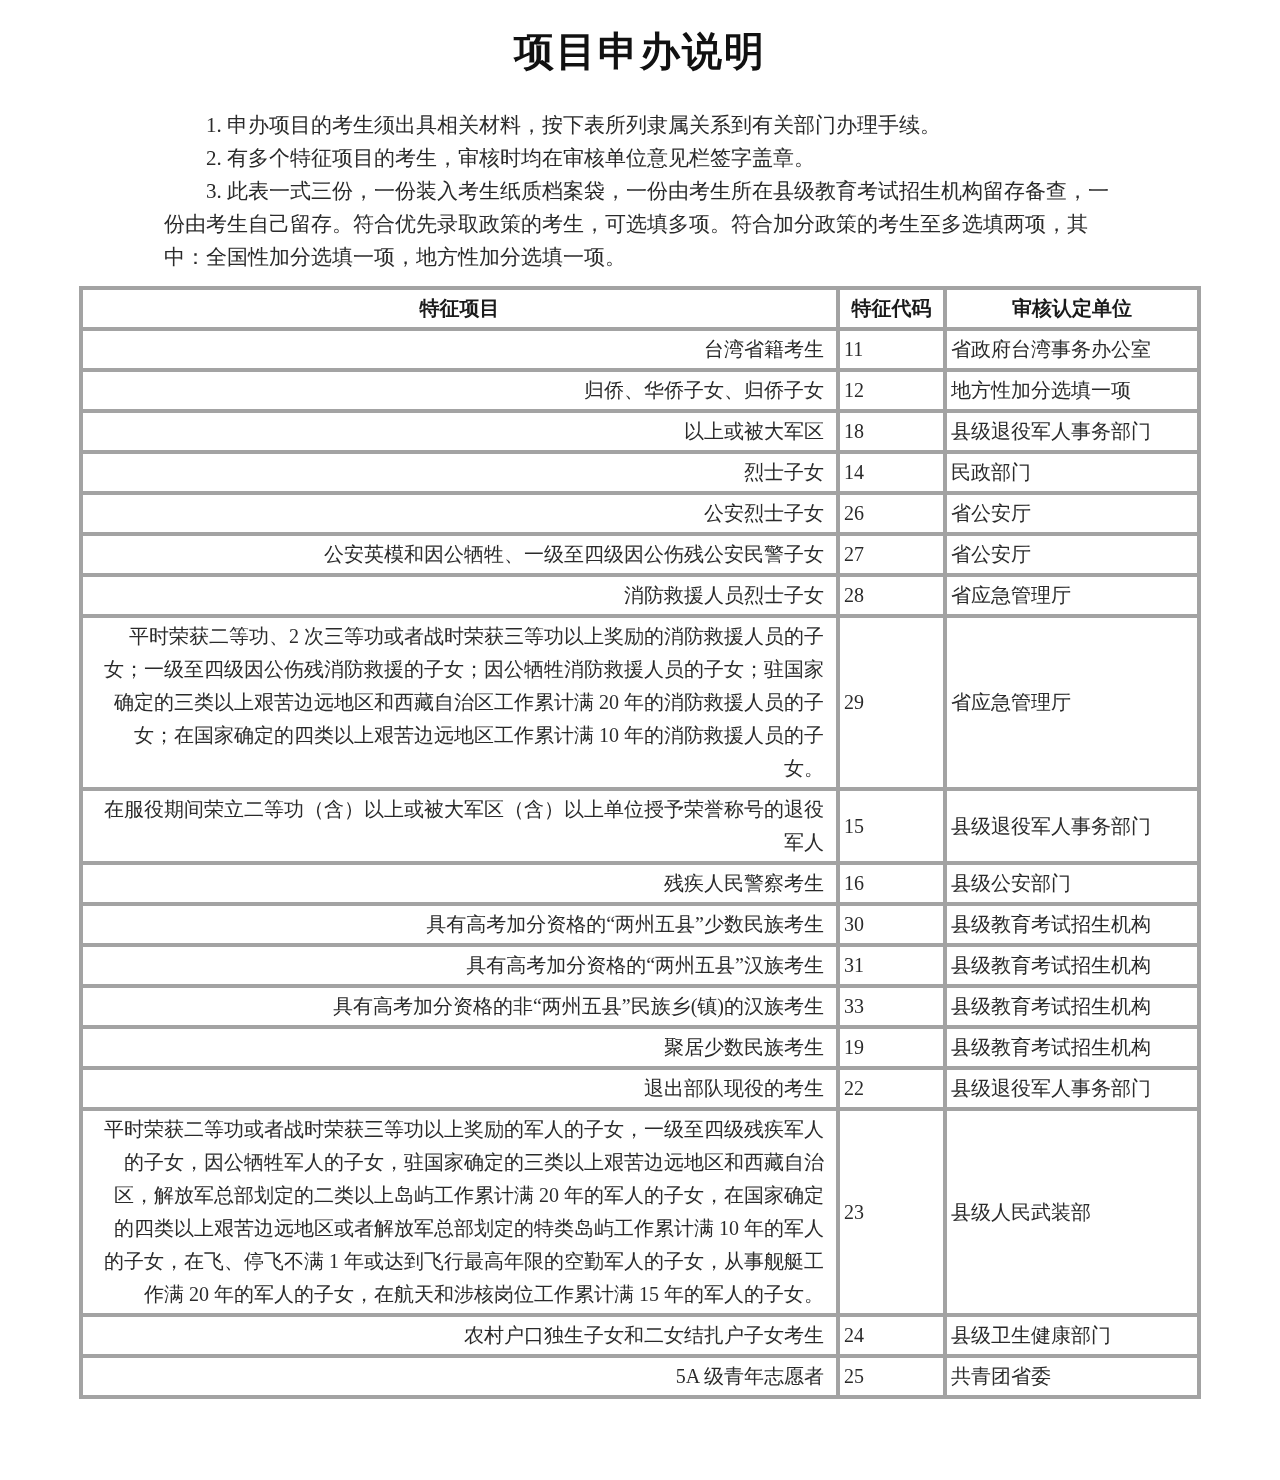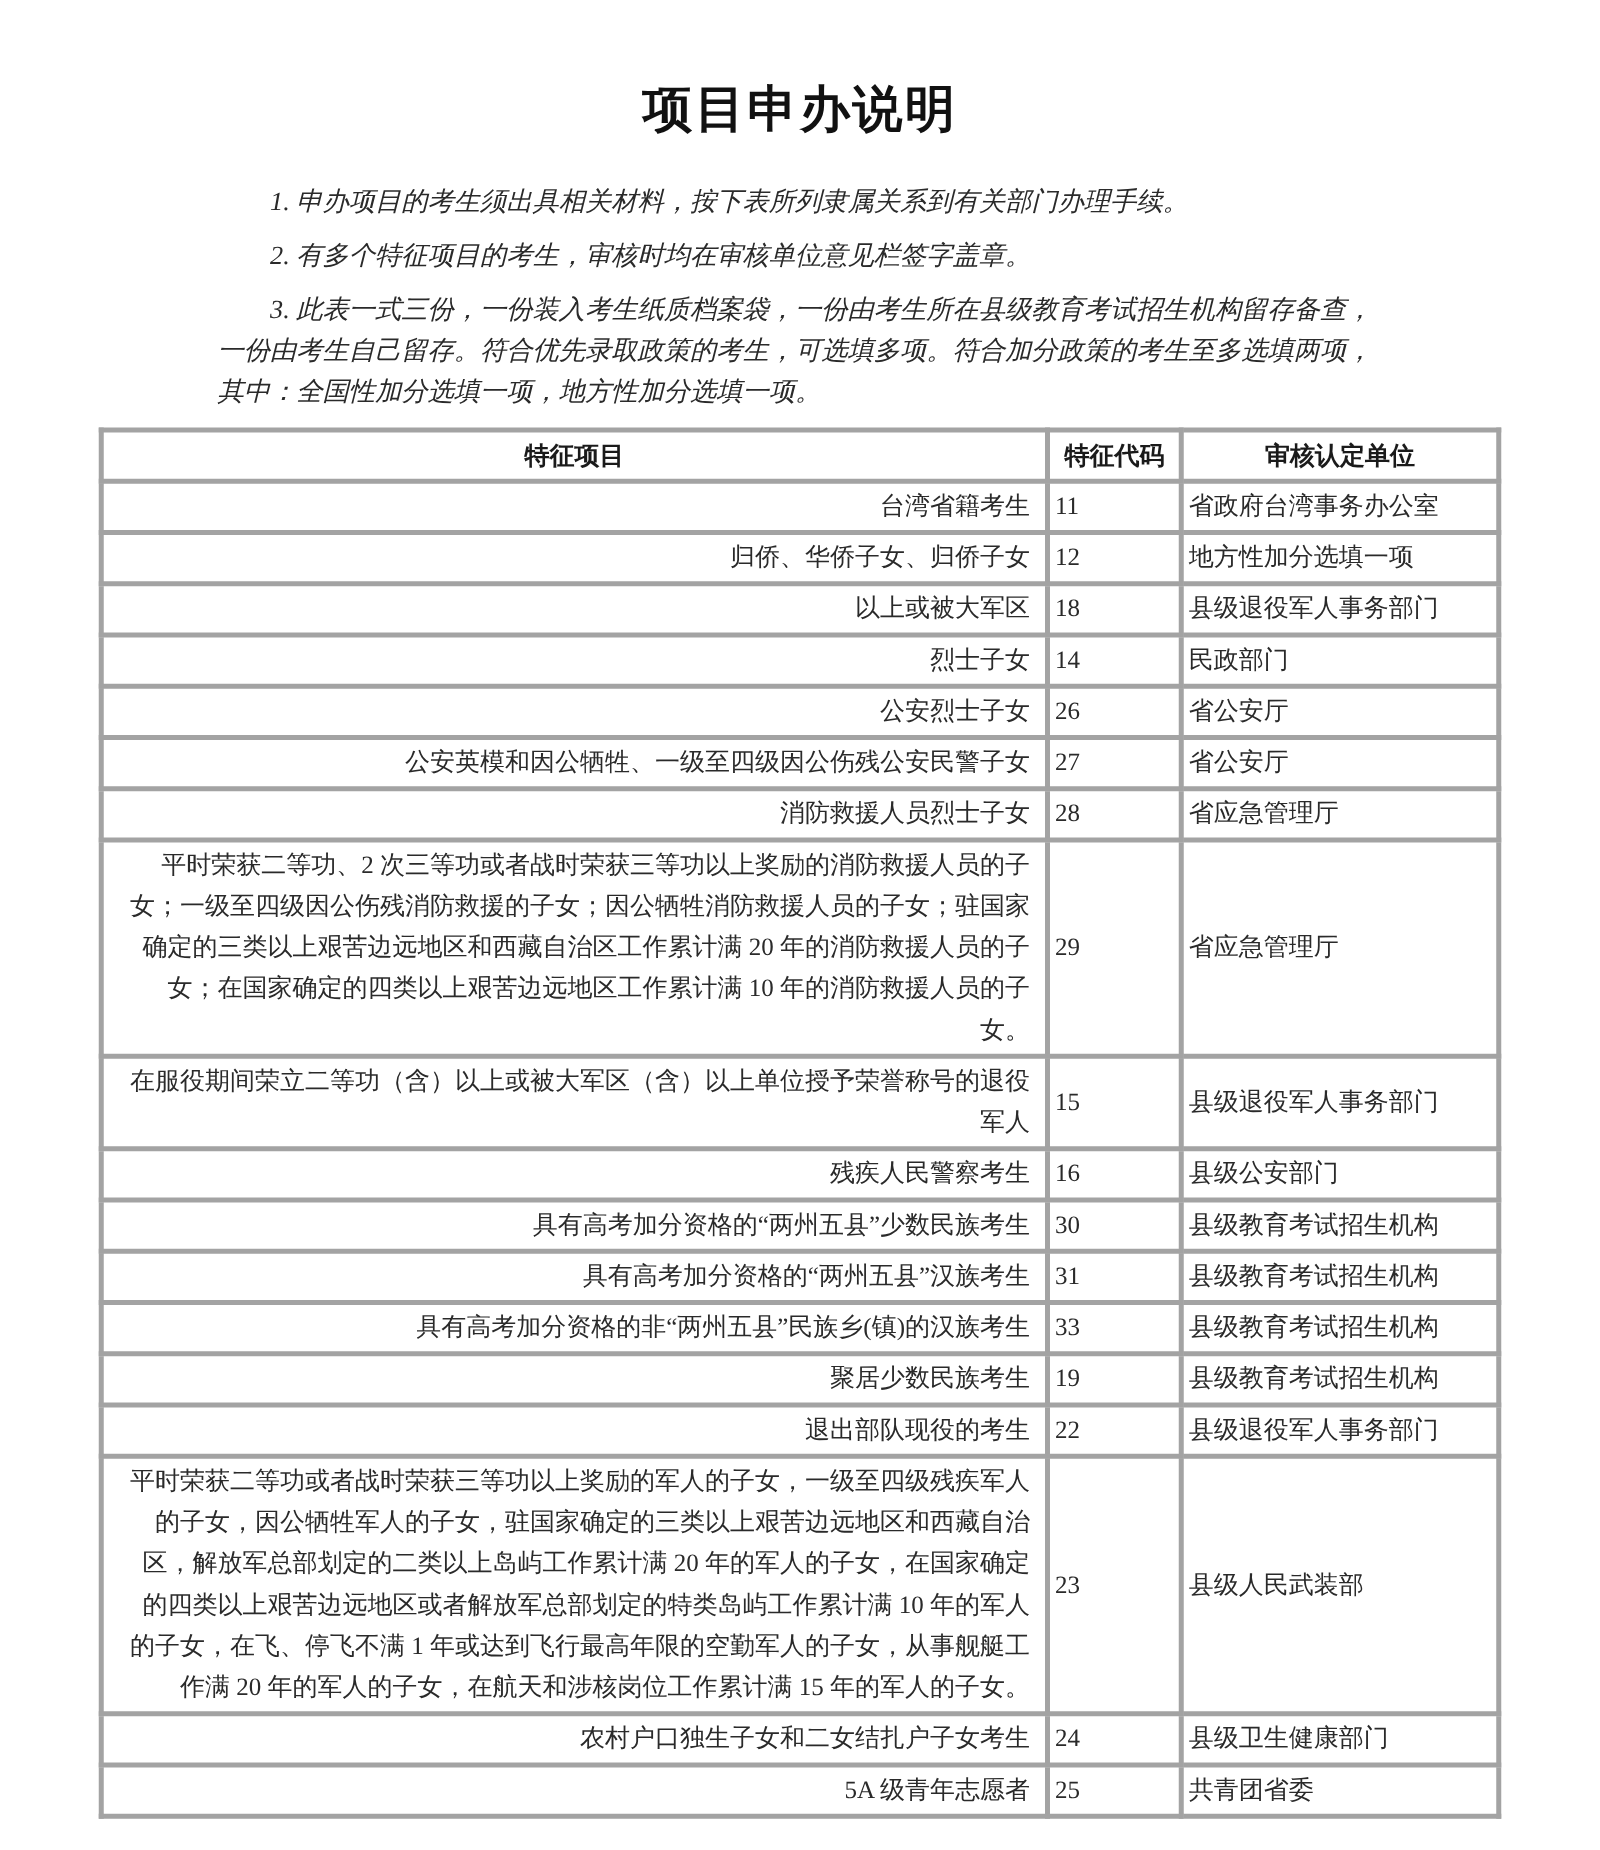--- a/index.html
+++ b/index.html
@@ -8,41 +8,40 @@
     background: #ffffff;
   }
   body {
     width: 1280px;
     height: 1480px;
     font-family: "Liberation Serif", "DejaVu Serif", serif;
     color: #222222;
     position: relative;
   }
   .page {
-    padding-top: 52px;
+    padding-top: 16px;
   }
   .doc-title {
     text-align: center;
     font-size: 40px;
     font-weight: bold;
     letter-spacing: 2px;
     margin: 8px 0 30px 0;
     color: #111111;
   }
   .notes {
     width: 952px;
     margin: 0 auto 12px auto;
     font-size: 21px;
     line-height: 33px;
     color: #2a2a2a;
   }
   .notes p {
-    margin: 10px;
+    margin: 0;
     text-indent: 2em;
-    font-style: italic;
   }
   table.feature-table {
     width: 1118px;
     margin: 0 auto;
     border-collapse: collapse;
     table-layout: fixed;
     border: 3px solid #111111;
   }
   .feature-table th,
   .feature-table td {

